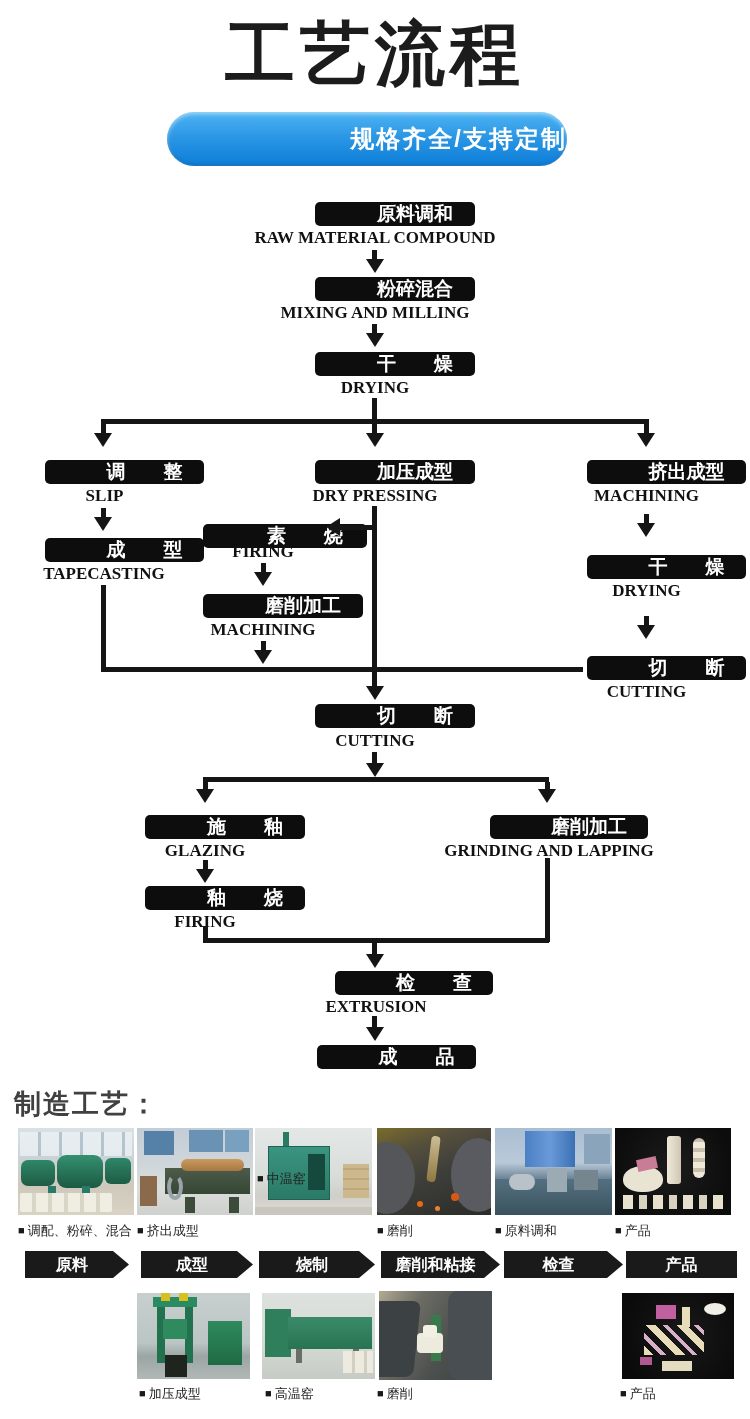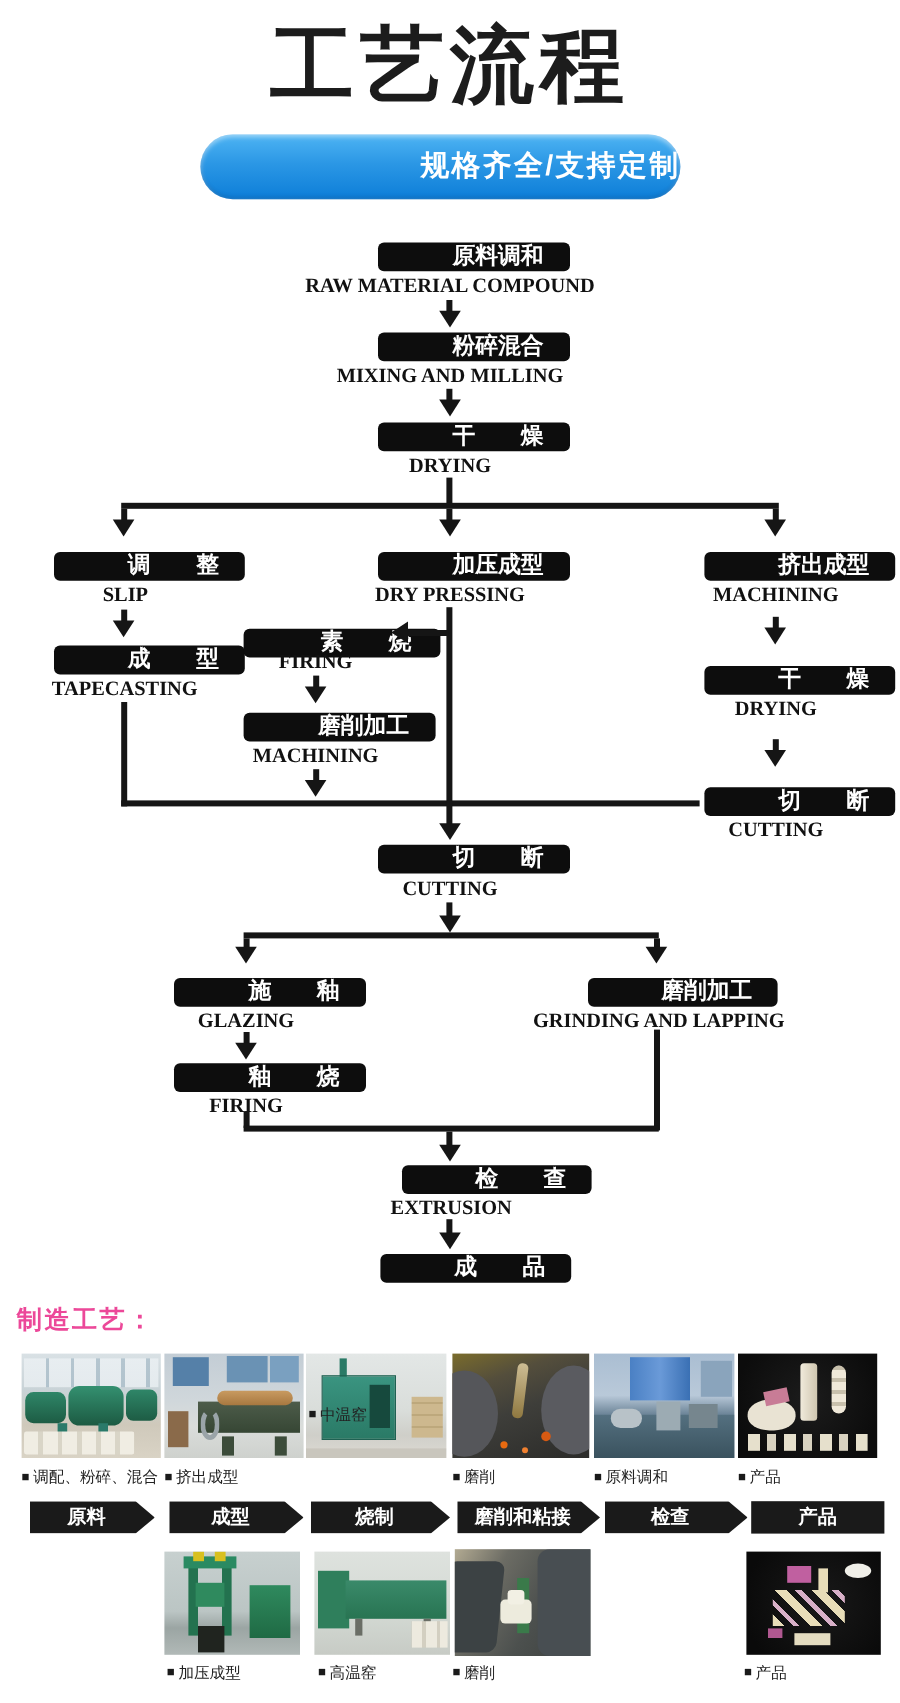--- a/index.html
+++ b/index.html
@@ -17,22 +17,22 @@
     border-radius:5px;text-align:center;font-size:19px;font-weight:bold;white-space:pre;padding-left:40px;}
   .fcap{position:absolute;text-align:center;font-family:"Liberation Serif",serif;
     font-size:17px;font-weight:600;color:#111;white-space:nowrap;}
   .vl{position:absolute;width:5px;background:#151515;}
   .hl{position:absolute;height:5px;background:#151515;}
   .ahd{position:absolute;width:0;height:0;border-left:9px solid transparent;
     border-right:9px solid transparent;border-top:14px solid #151515;}
   .ahl{position:absolute;width:0;height:0;border-top:9px solid transparent;
     border-bottom:9px solid transparent;border-right:14px solid #151515;}
   
-  .m-head{position:absolute;left:14px;top:1086px;font-size:21px;font-weight:900;
-    color:#ec4899;letter-spacing:2px;}
+  .m-head{position:absolute;left:14px;top:1086px;font-size:27px;font-weight:900;
+    color:#404040;letter-spacing:2px;}
   .photo{position:absolute;overflow:hidden;}
   .photo div{position:absolute;}
   .plabel{position:absolute;font-size:13px;color:#222;white-space:nowrap;}
   .blt{display:inline-block;font-size:11px;color:#1a1a1a;margin-right:3px;vertical-align:1px;font-style:normal;}
   .step{position:absolute;top:1251px;height:27px;line-height:27px;background:#1a1a1a;color:#fff;
     font-size:16px;font-weight:bold;text-align:center;
     clip-path:polygon(0 0, calc(100% - 16px) 0, 100% 50%, calc(100% - 16px) 100%, 0 100%);
     padding-right:10px;box-sizing:border-box;}
   .step.rect{clip-path:none;padding-right:0;}
 </style>

